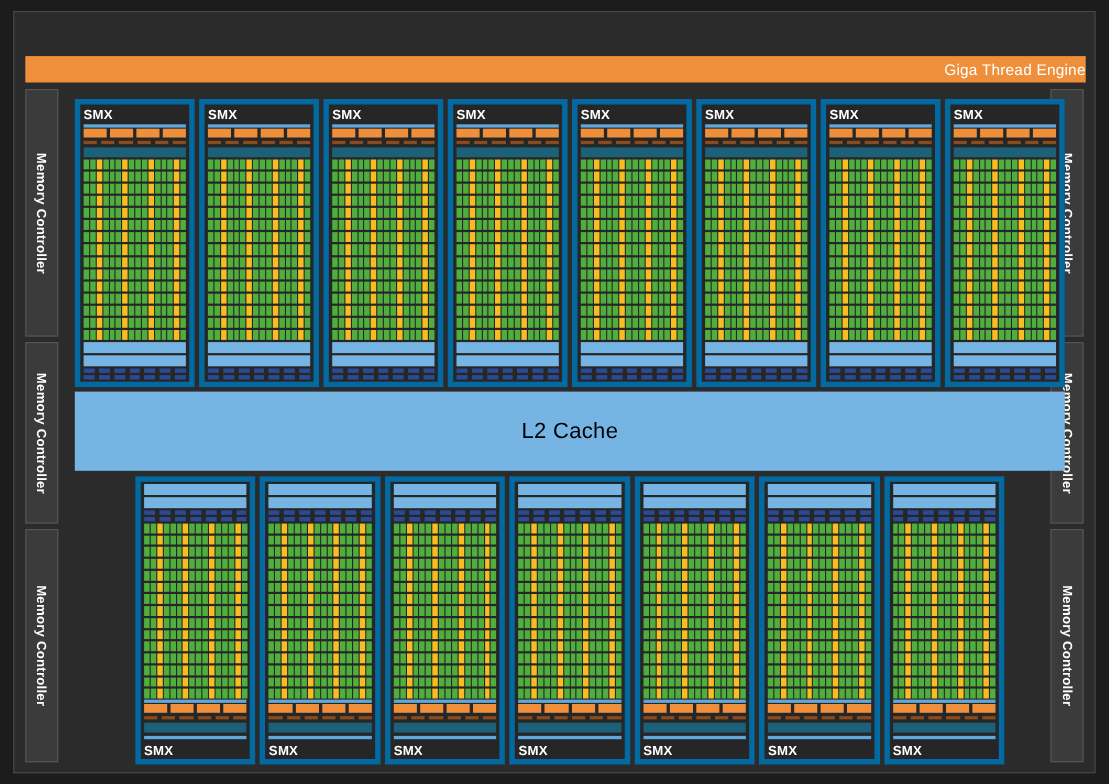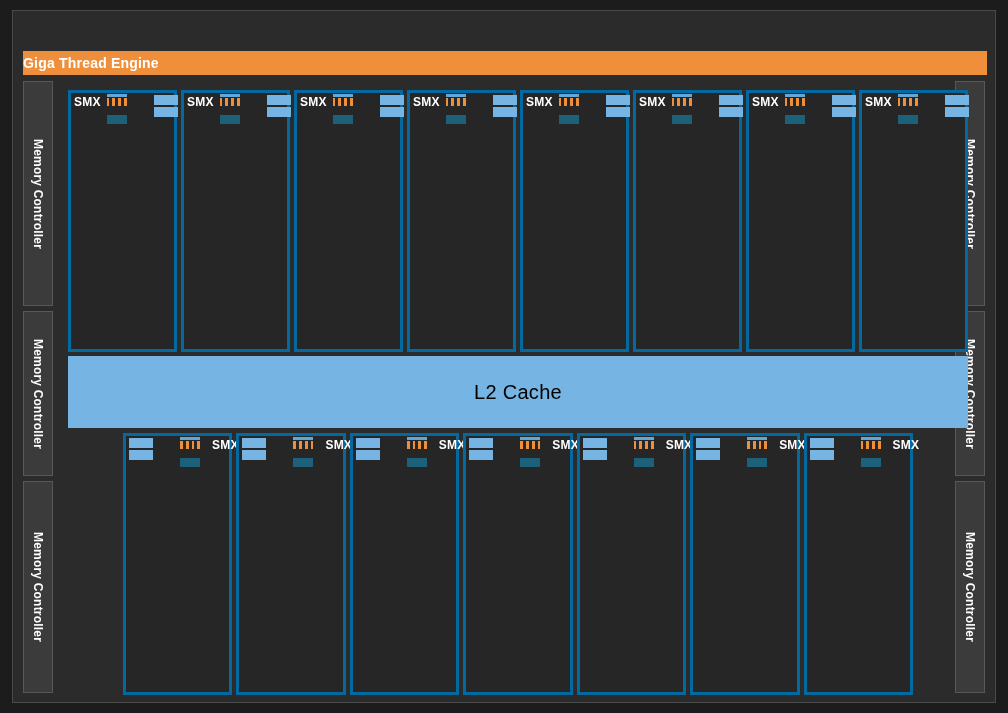--- a/index.html
+++ b/index.html
@@ -30,22 +30,22 @@
     font-size: 14px; font-weight: bold;
     display: flex; align-items: center; justify-content: center;
     letter-spacing: .2px;
   }
   .gigabar {
     position: absolute;
     left: 10px; top: 40px;
     width: 964px; height: 24px;
     background: #ef8f3c;
     color: #ffffff;
-    font-size: 14px; font-weight: bold;
-    display: flex; align-items: center; justify-content: flex-start;
+    font-size: 14px; font-weight: normal;
+    display: flex; align-items: center; justify-content: flex-end;
     letter-spacing: .2px;
   }
 
   
   .mc {
     position: absolute;
     width: 30px;
     background: #3b3b3b;
     border: 1px solid #585858;
   }
@@ -61,22 +61,23 @@
   .mc-l { left: 10px; }
   .mc-r { right: 10px; }
   .mc-a { top: 70px;  height: 225px; }
   .mc-b { top: 300px; height: 165px; }
   .mc-c { top: 470px; height: 212px; }
 
   
   .smx {
     position: absolute;
     background: #262626;
-    border: 3px solid #0369a1;
+    border: 5px solid #0369a1;
     display: flex;
+    flex-direction: column;
   }
   .smx-top    { top: 79px;  height: 262px; }
   .smx-bottom { top: 422px; height: 262px; }
 
   .smx-title {
     color: #ffffff;
     font-size: 12px; font-weight: bold;
     padding: 1px 3px 0 3px;
     height: 17px;
     line-height: 16px;

